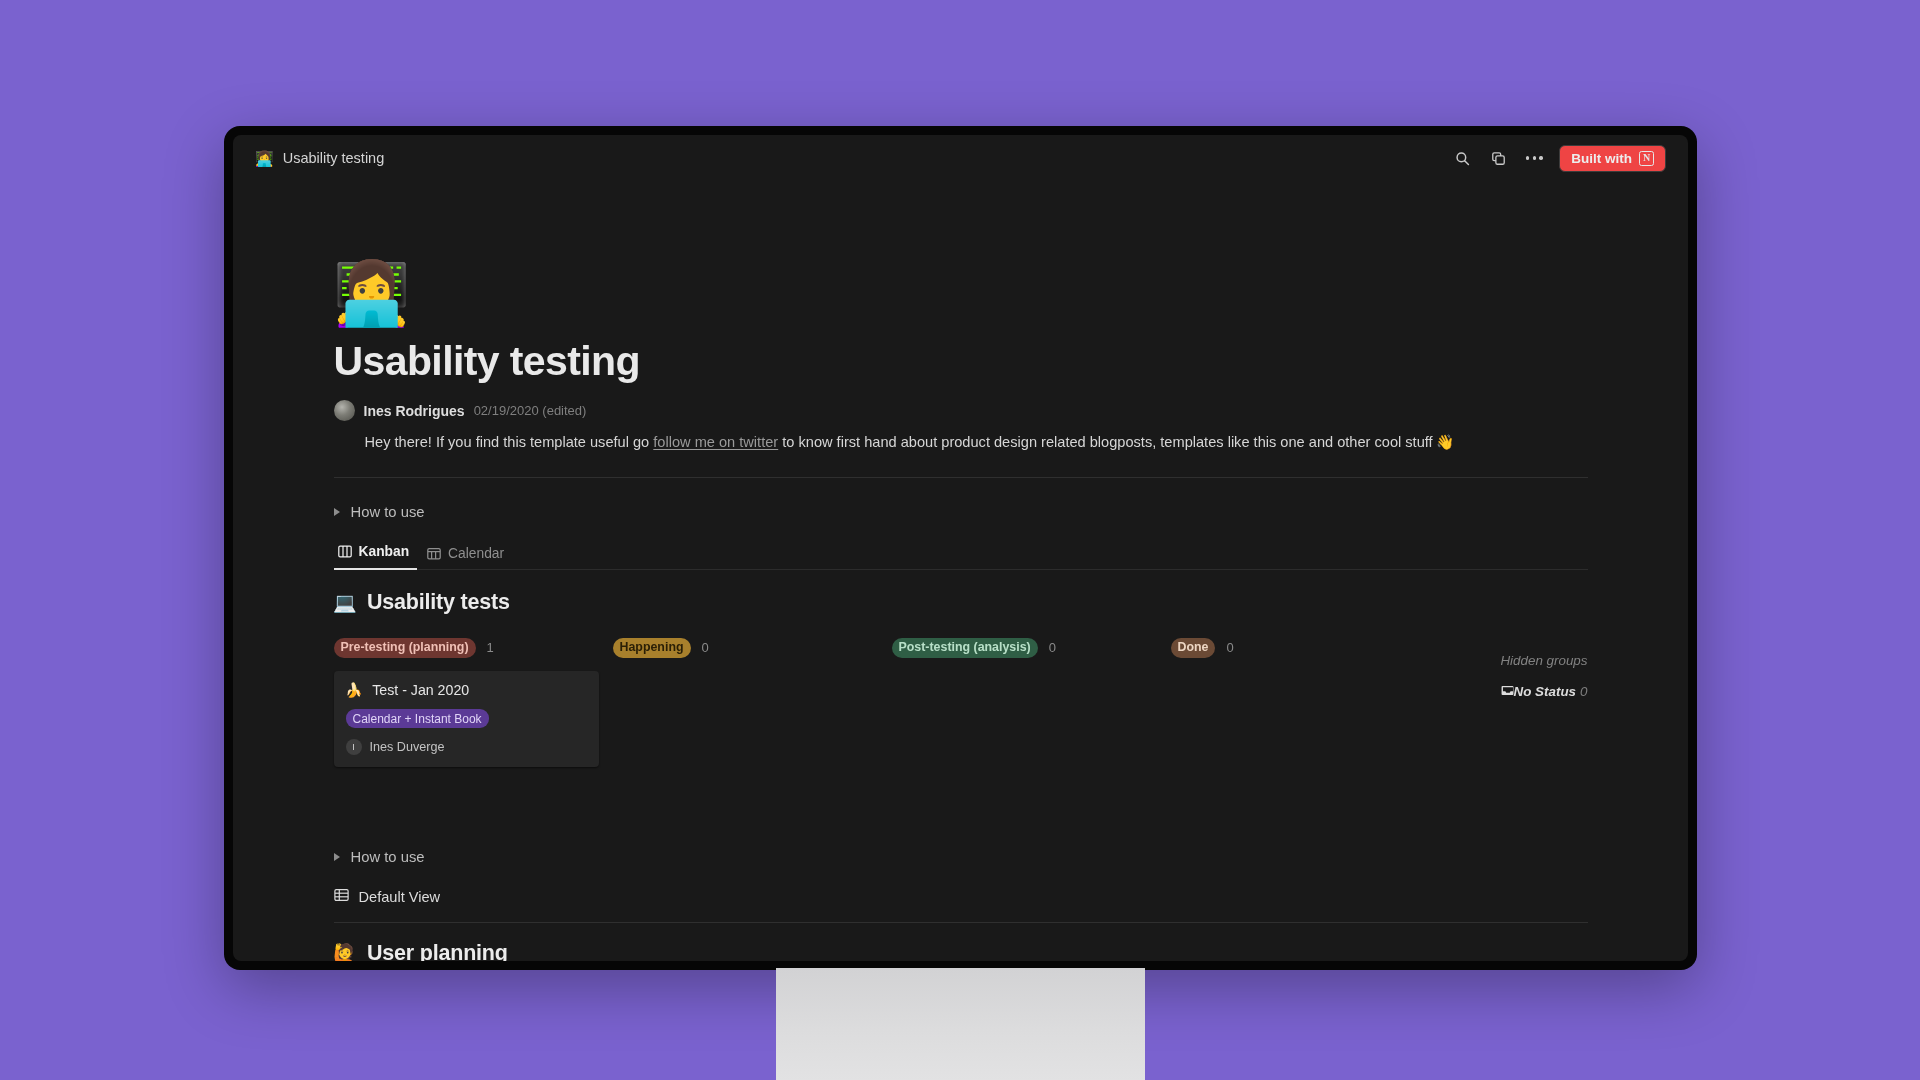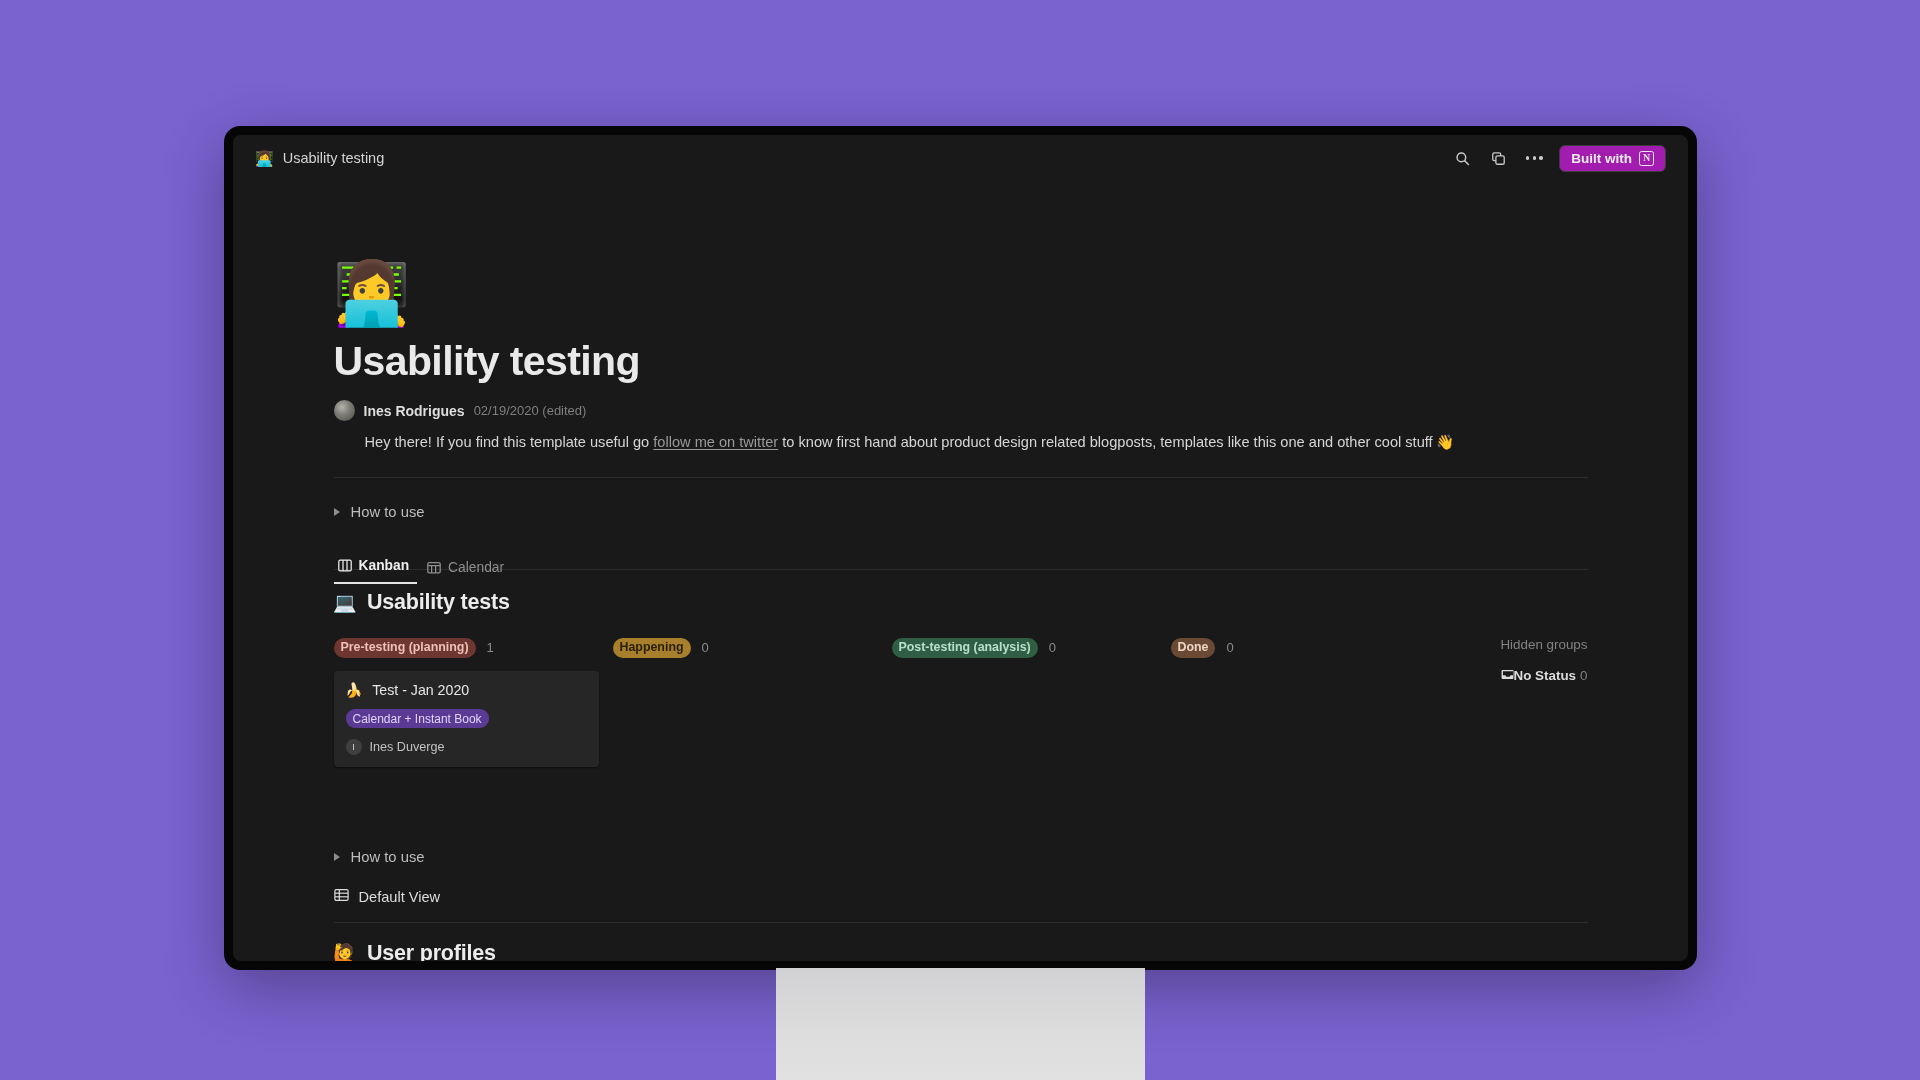--- a/index.html
+++ b/index.html
@@ -98,21 +98,21 @@
     display: flex;
     align-items: center;
     gap: 7px;
     border: 1px solid #3c3c3c;
     border-radius: 6px;
     padding: 5px 11px;
     font-size: 13.5px;
     font-weight: 700;
     color: #ededed;
     cursor: pointer;
-    background: #a21caf;
+    background: #ef4444;
   }
   .notion-mark {
     width: 15px; height: 15px;
     border: 1.4px solid #e6e6e6;
     border-radius: 2.5px;
     display: inline-flex;
     align-items: center;
     justify-content: center;
     font-size: 10px;
     font-weight: 700;
@@ -205,21 +205,21 @@
   }
   .tab {
     display: flex;
     align-items: center;
     gap: 7px;
     font-size: 13.8px;
     color: #8f8f8f;
     padding: 5px 8px 9px 4px;
     cursor: pointer;
     position: relative;
-    top: 15px;
+    top: 1px;
   }
   .tab.active { color: #efefef; font-weight: 700; border-bottom: 2px solid #e4e4e4; }
   .tab svg { display: block; }
 
   
   #board-title {
     display: flex;
     align-items: center;
     gap: 10px;
     font-size: 21.5px;
@@ -285,23 +285,24 @@
     width: 16px; height: 16px; border-radius: 50%;
     background: #3f3f3f;
     display: flex; align-items: center; justify-content: center;
     font-size: 9px; color: #d8d8d8; flex: none;
   }
 
   
   #hidden-groups {
     position: absolute;
     right: 0;
-    top: 0;
+    top: 16px;
     width: 170px;
     text-align: left;
+    font-style: italic;
   }
   #hidden-label {
     font-size: 13.4px;
     color: #828282;
     margin-bottom: 16px;
     text-align: right;
   }
   .hidden-item {
     display: flex;
     align-items: center;
@@ -499,21 +500,21 @@
                 <line x1="5.3" y1="1.6" x2="5.3" y2="12.4"></line>
               </svg>
             </span>
             <span>Default View</span>
           </div>
 
           <div class="divider"></div>
 
           <div id="profiles-title">
             <span class="emoji">🙋</span>
-            <span>User profiles</span>
+            <span>User planning</span>
           </div>
 
         </div>
 
       </div>
     </div>
   </div>
 </div>
 
 <div id="stand-neck"></div>

